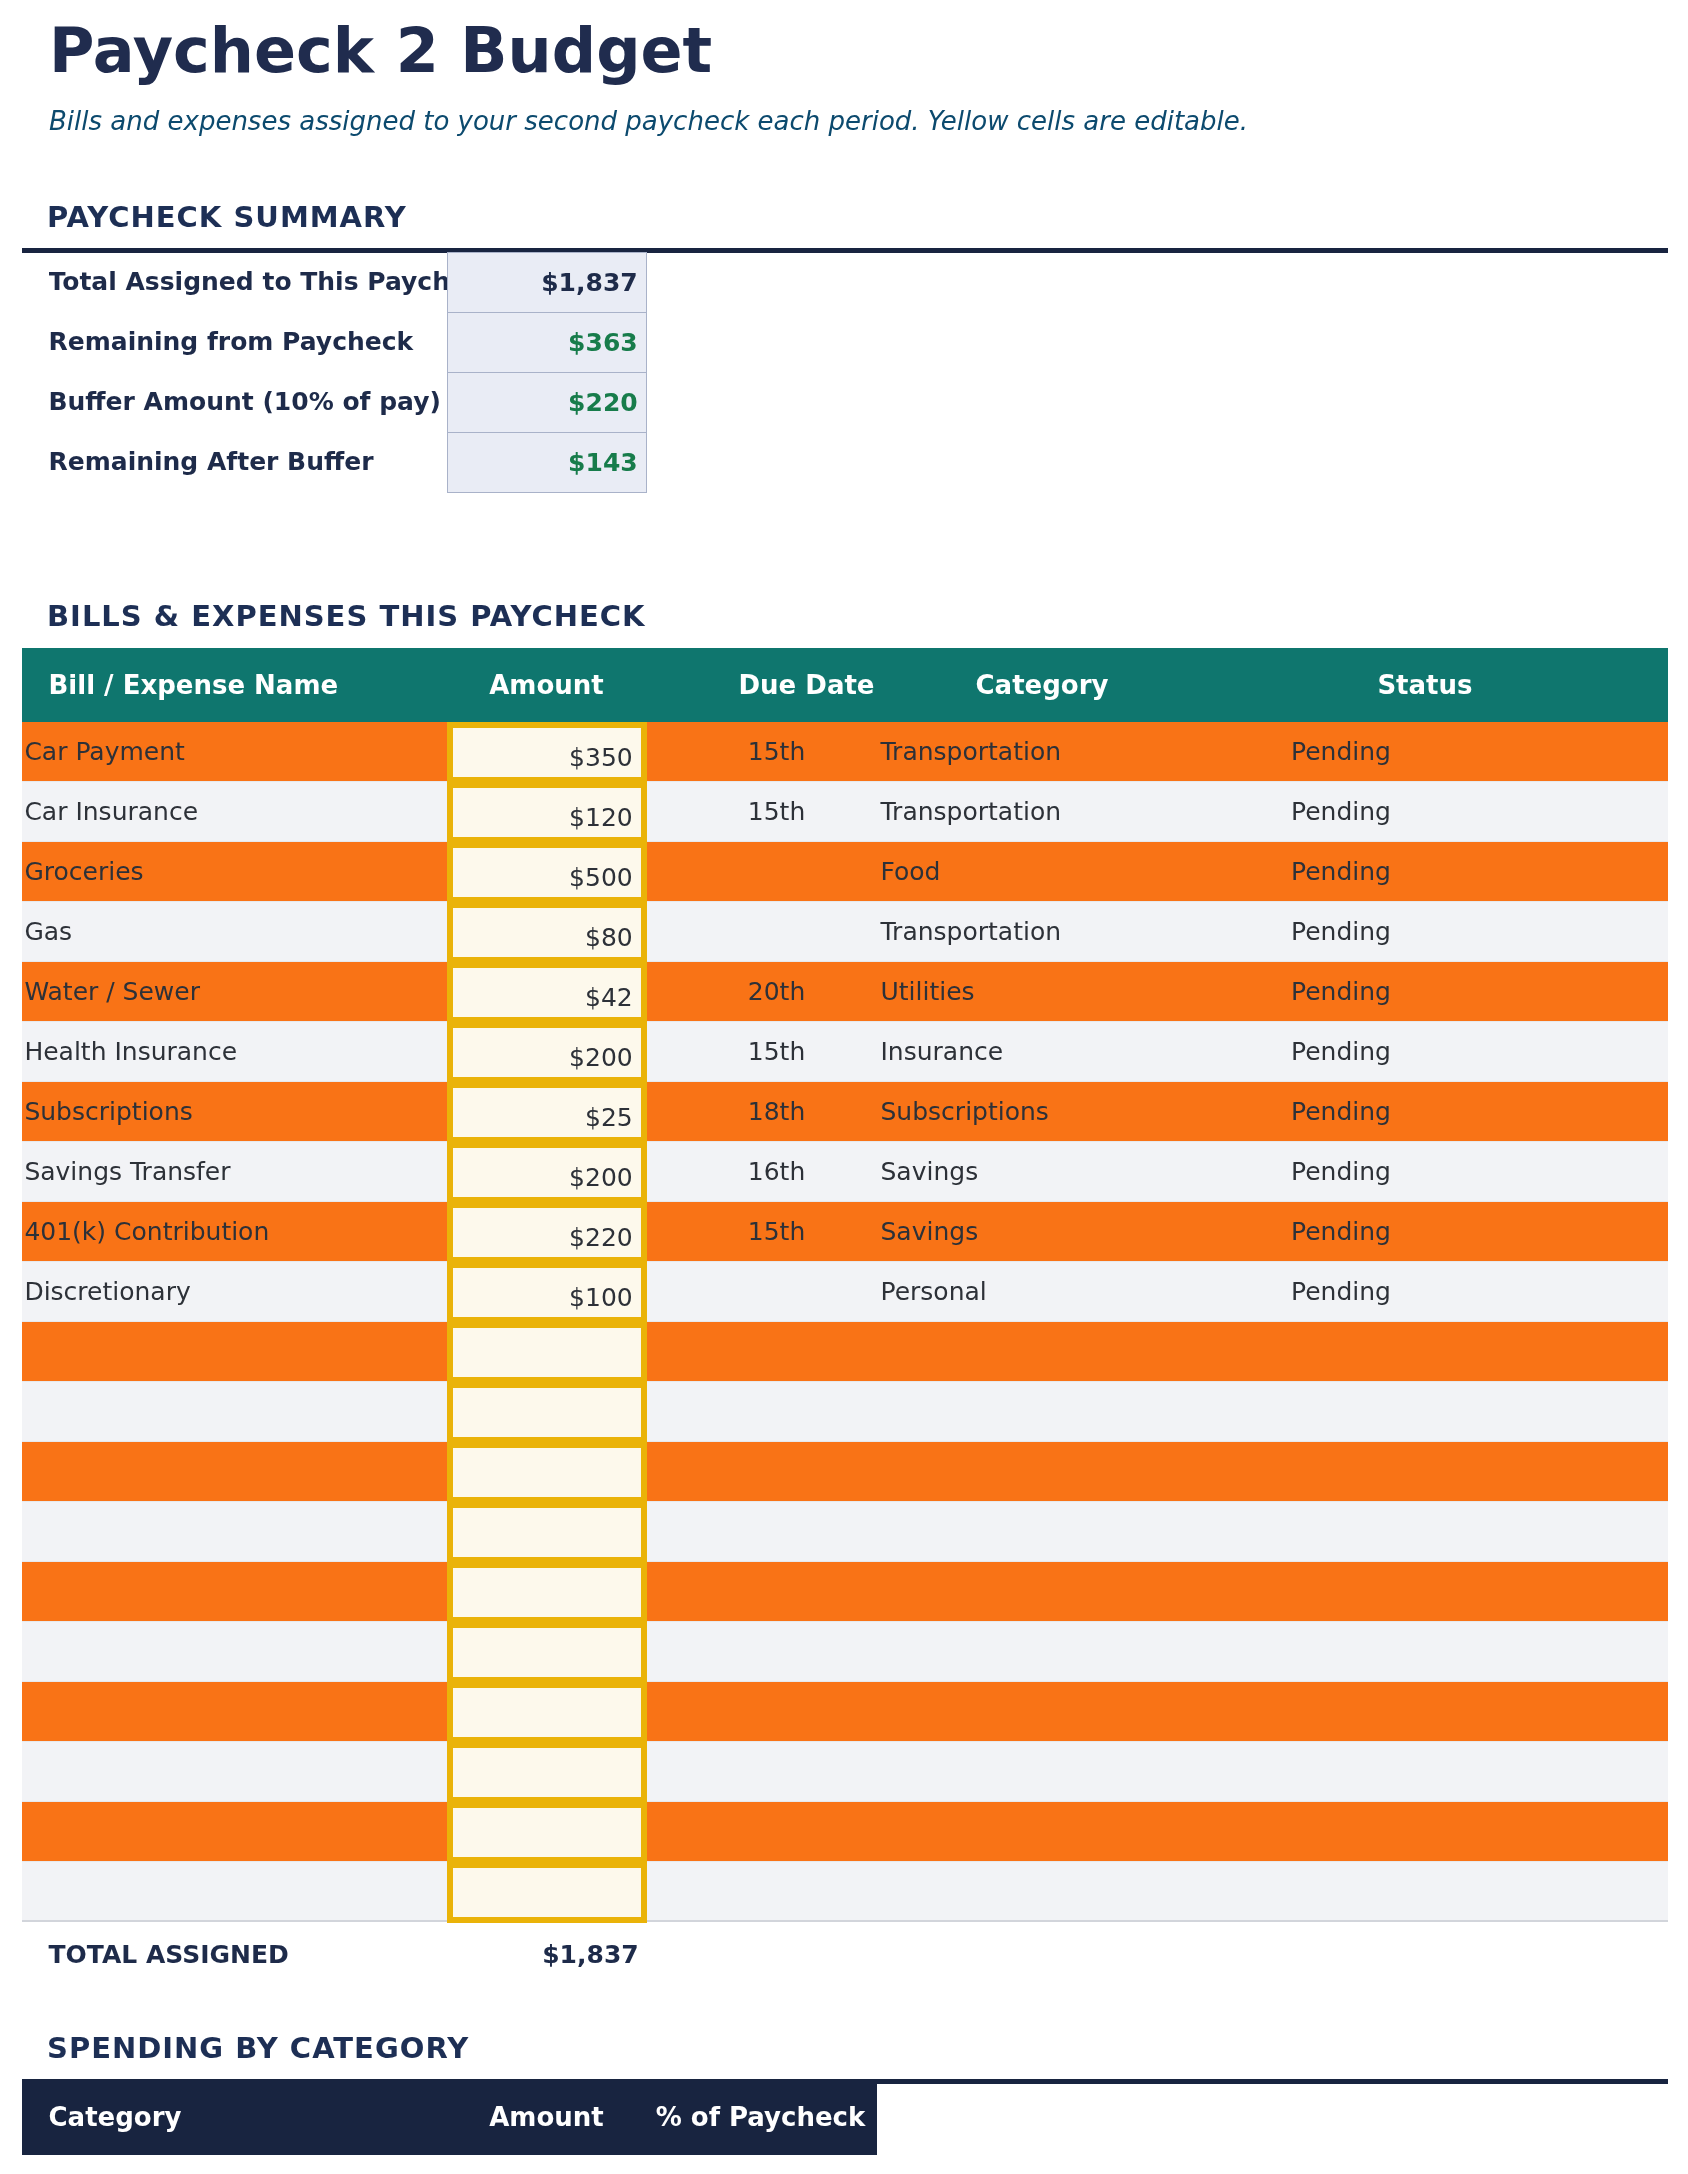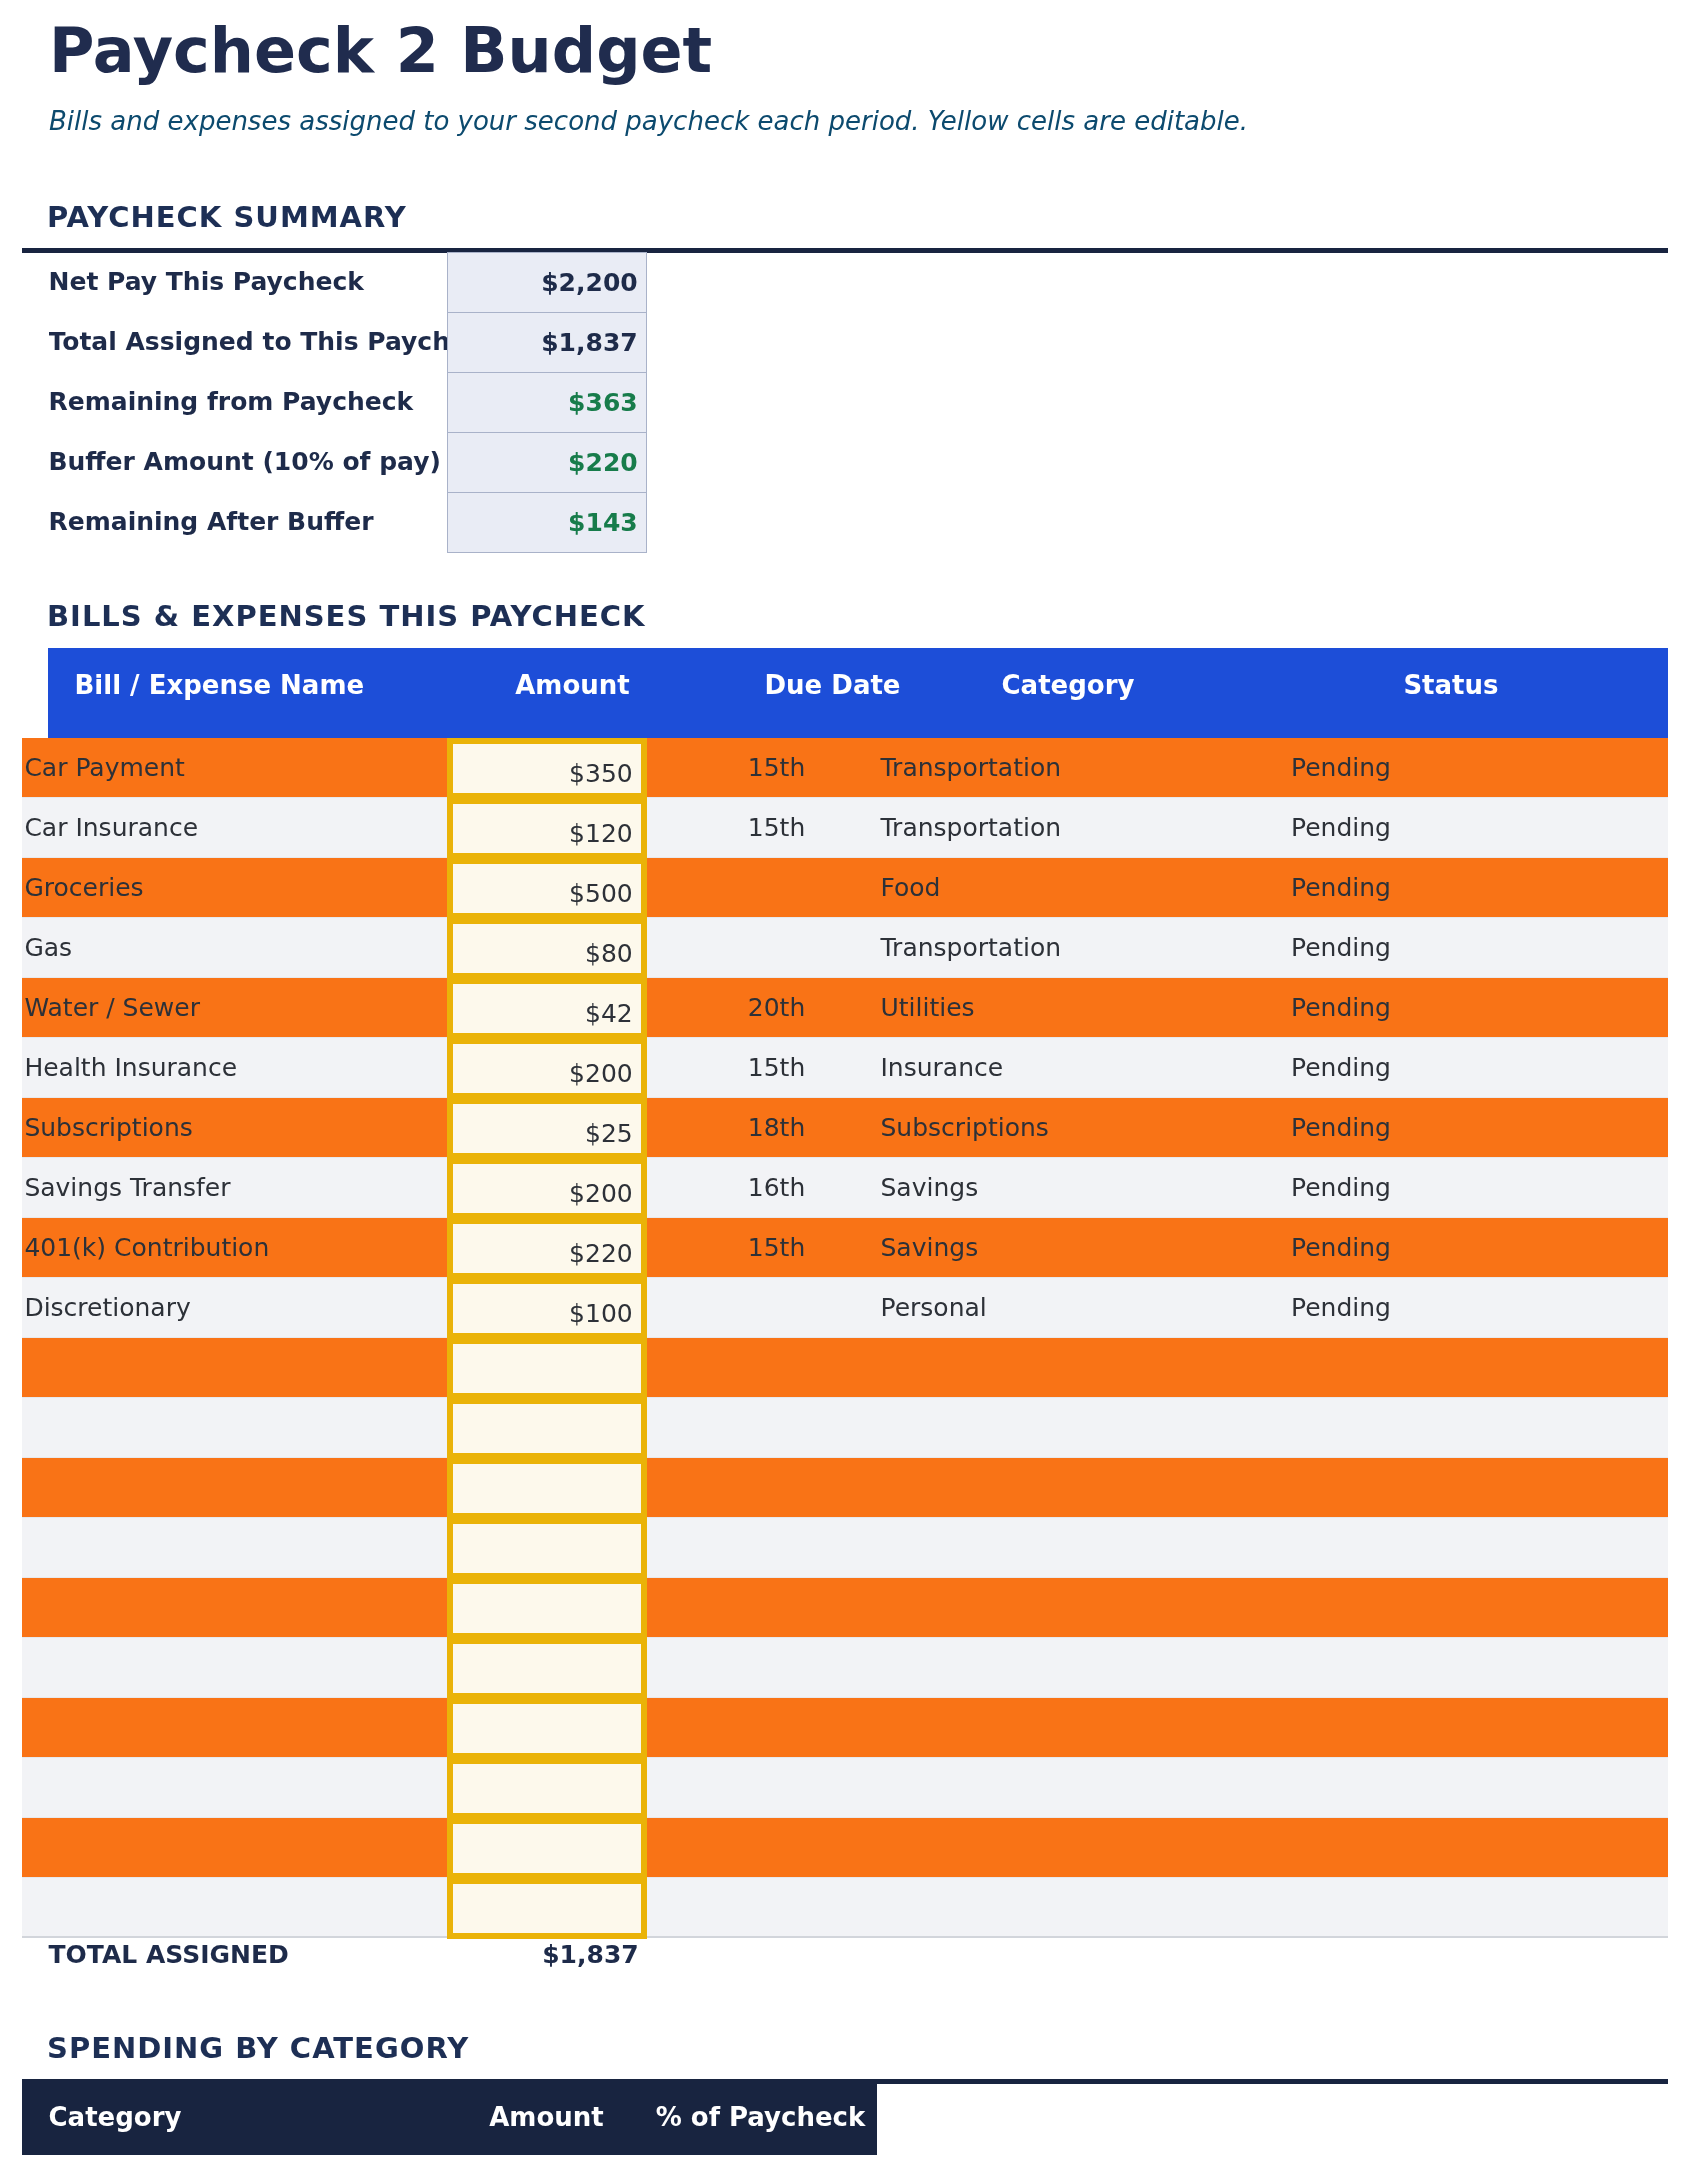--- a/index.html
+++ b/index.html
@@ -30,21 +30,21 @@
   .srow { position:relative; height:60px; }
   .slabel { position:absolute; left:27px; top:0; width:398px; line-height:60px;
             font-size:25px; font-weight:700; color:#1e2b4a; white-space:nowrap; overflow:hidden; }
   .scell { position:absolute; left:425px; top:0; width:200px; height:61px;
            background:#e9ecf5; border:1px solid #a9b2c9; text-align:right;
            padding-right:7.8px; line-height:59px; font-size:25px; font-weight:700; color:#1e2b4a; }
   .scell.green { color:#177c4b; }
 
   
   .bills { position:absolute; left:21.5px; top:648px; width:1646px; }
-  .bhead { position:relative; height:90px; background:#1d4ed8;margin-left:26px; }
+  .bhead { position:relative; height:74px; background:#0f766e; }
   .bhead span { position:absolute; top:0; line-height:74px; color:#ffffff;
                 font-weight:700; font-size:26px; white-space:nowrap; }
   .bh-name   { left:27px; }
   .bh-amount { left:425px; width:200px; text-align:center; }
   .bh-due    { left:625px; width:228px; text-align:right; }
   .bh-cat    { left:853px; width:335px; text-align:center; }
   .bh-status { left:1188px; width:263px; text-align:right; }
 
   .brow { position:relative; height:60px; border-bottom:1px solid #e7e9ed; background:#f97316; }
   .brow:nth-child(even) { background:#f2f3f6; }
@@ -78,24 +78,20 @@
 <div class="page">
 
   <div class="title">Paycheck 2 Budget</div>
   <div class="subtitle">Bills and expenses assigned to your second paycheck each period. Yellow cells are editable.</div>
 
   <div class="h2 h2-summary">PAYCHECK SUMMARY</div>
   <div class="rule rule-summary"></div>
 
   <div class="summary" id="summary">
       <div class="srow">
-        <span class="slabel">Net Pay This Paycheck</span>
-        <span class="scell">$2,200</span>
-      </div>
-      <div class="srow">
         <span class="slabel">Total Assigned to This Paycheck</span>
         <span class="scell">$1,837</span>
       </div>
       <div class="srow">
         <span class="slabel">Remaining from Paycheck</span>
         <span class="scell green">$363</span>
       </div>
       <div class="srow">
         <span class="slabel">Buffer Amount (10% of pay)</span>
         <span class="scell green">$220</span>

